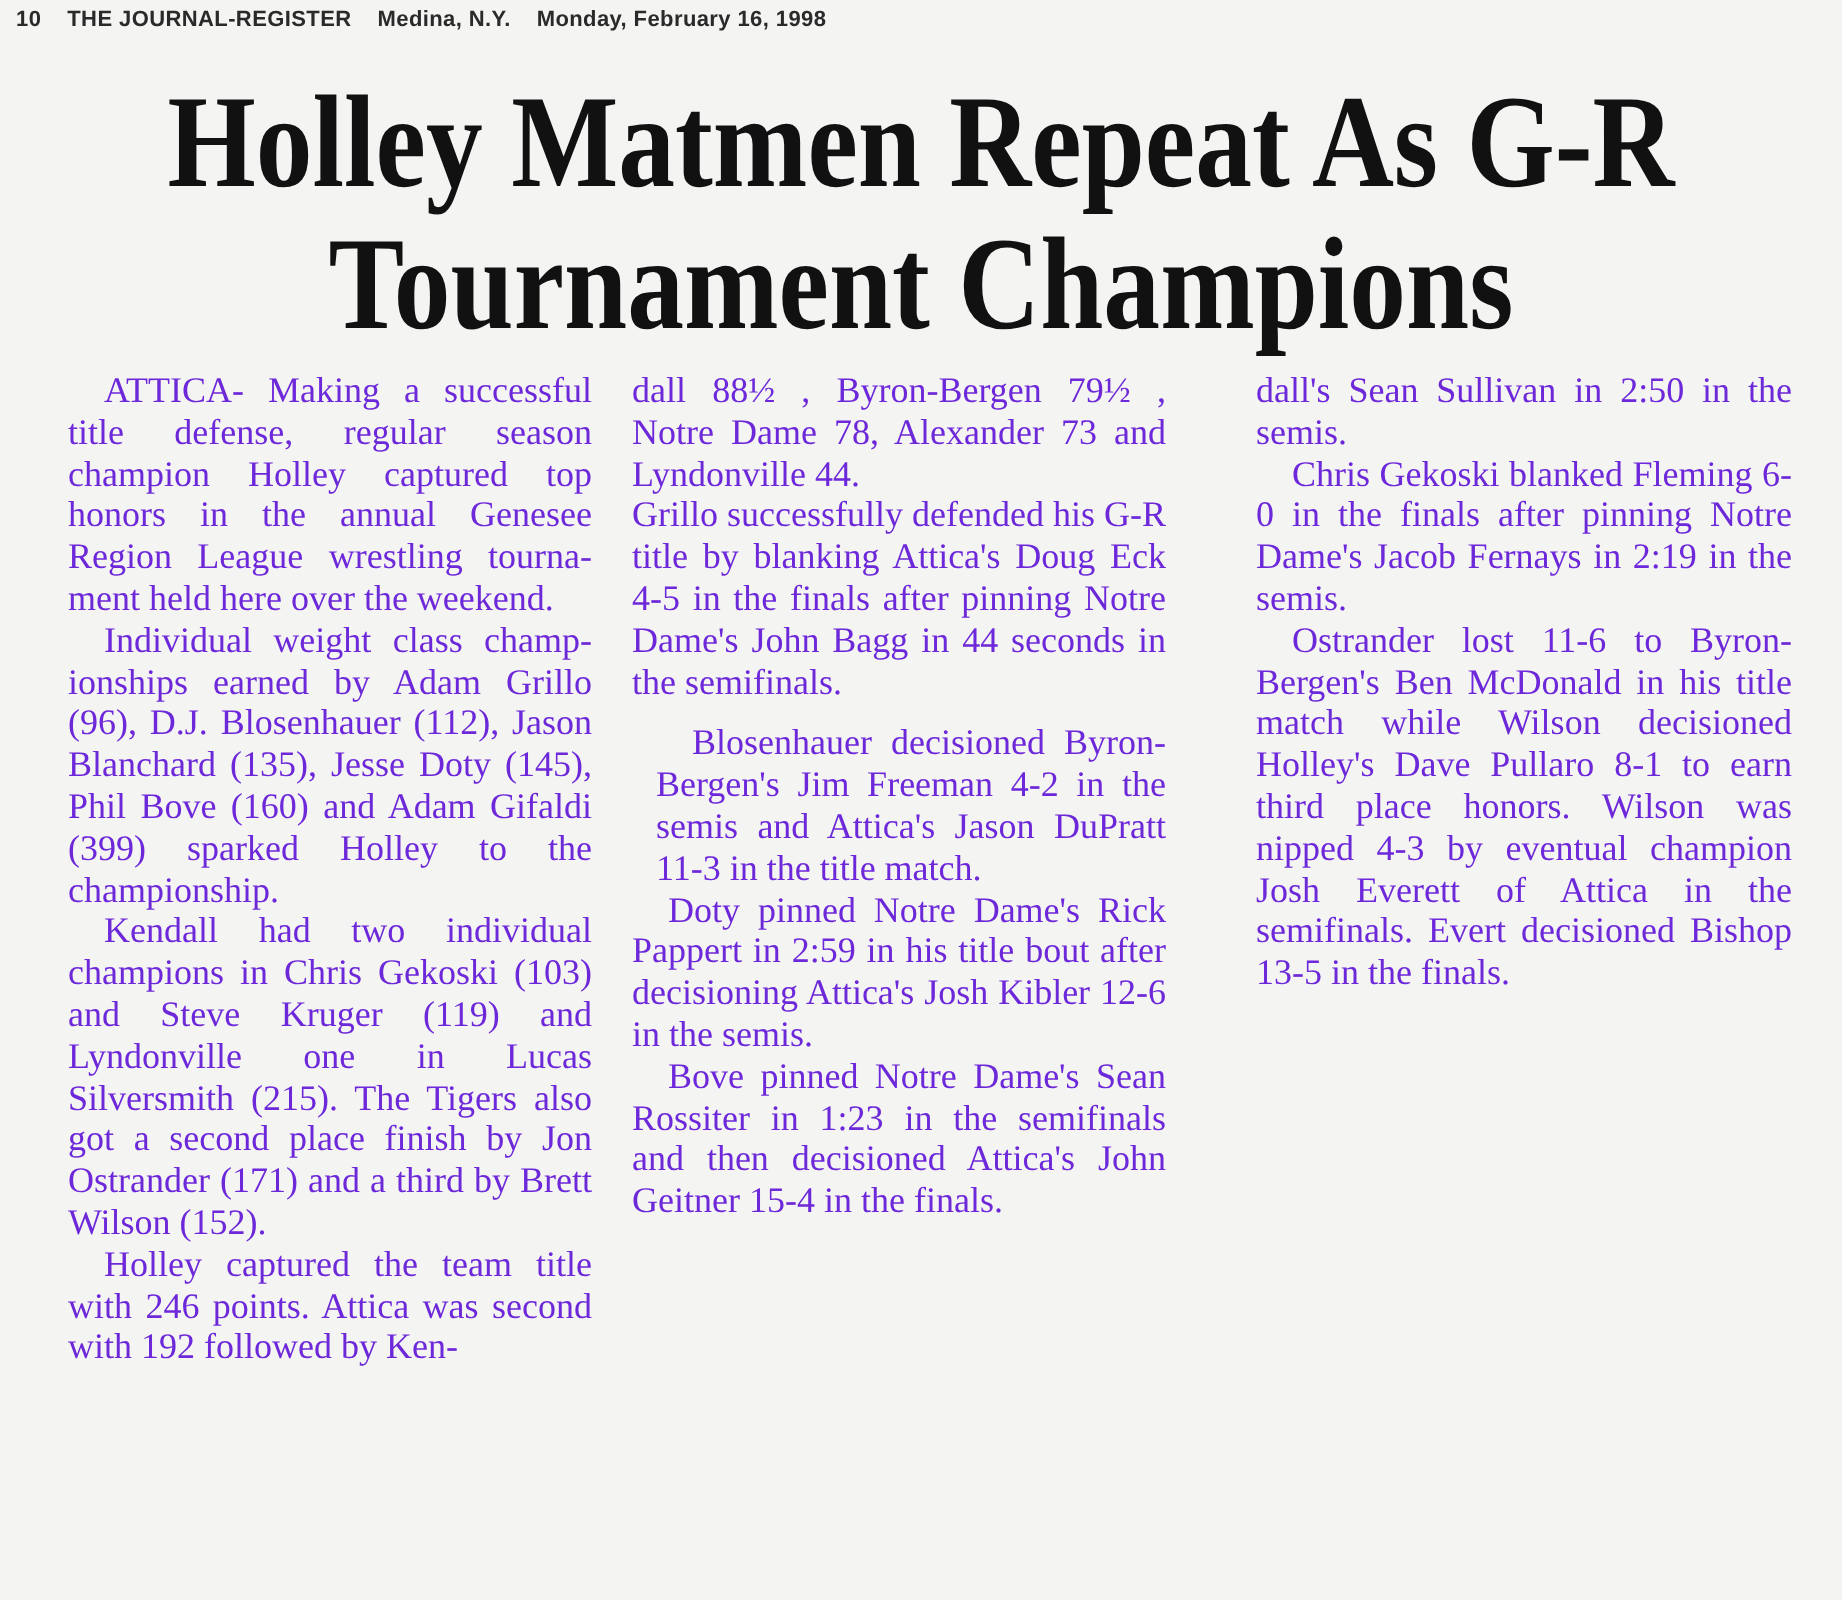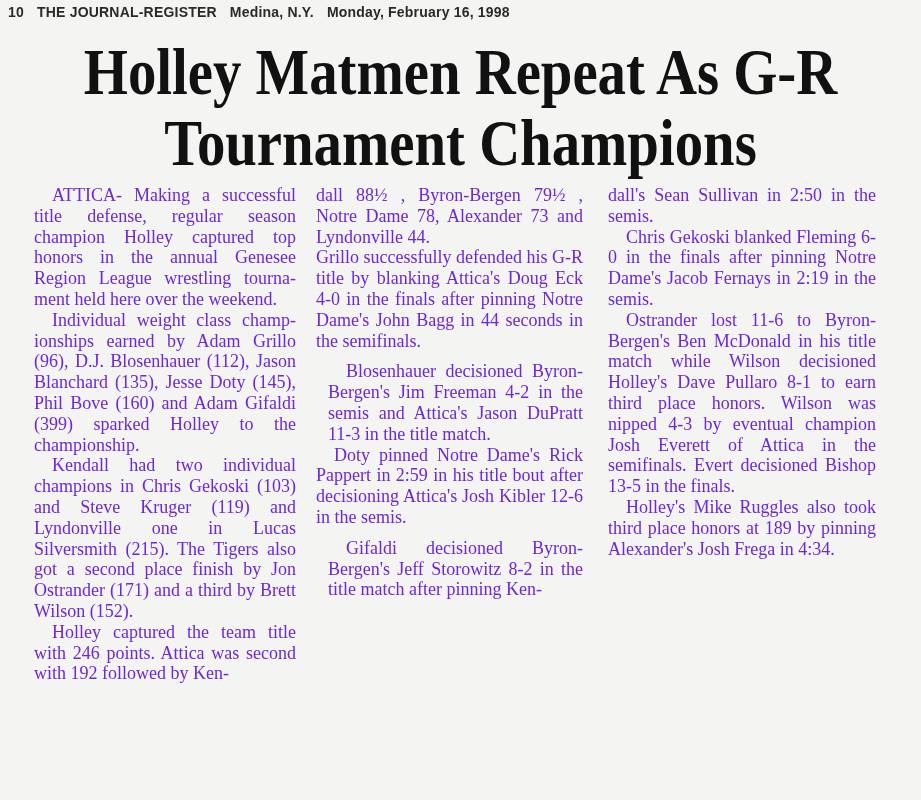--- a/index.html
+++ b/index.html
@@ -5,21 +5,21 @@
     html, body { margin: 0; padding: 0; }
     body {
       width: 921px; height: 800px; overflow: hidden;
       background: #f4f4f2;
       color: #1c1c1c;
       position: relative;
     }
     .folio {
       position: absolute; left: 8px; top: 4px;
       font-family: "Liberation Sans", sans-serif;
-      font-size: 14px; font-weight: bold; color: #2a2a2a;
+      font-size: 11px; font-weight: bold; color: #2a2a2a;
       white-space: pre; letter-spacing: 0.2px;
     }
     .folio span { margin-right: 13px; }
     .headline {
       position: absolute; left: 0; width: 921px;
       font-family: "Liberation Serif", serif;
       font-weight: bold; color: #111;
       text-align: center; white-space: nowrap;
       transform-origin: center top;
     }
@@ -29,43 +29,42 @@
       position: absolute; top: 185px;
       font-family: "Liberation Serif", serif;
       font-size: 18px; line-height: 20.8px; color: #6d28d9;
       text-align: justify; hyphens: manual;
     }
     .col p { margin: 0; text-indent: 18px; }
     .col p.noindent { text-indent: 0; }
     .col p.gap { margin-top: 10px; margin-left: 12px; }
     .c1 { left: 34px; width: 262px; }
     .c2 { left: 316px; width: 267px; }
-    .c3 { left: 608px; width: 268px; }
+    .c3 { left: 628px; width: 268px; }
   </style>
 </head>
 <body>
 
 <div class="folio"><span>10</span><span>THE JOURNAL-REGISTER</span><span>Medina, N.Y.</span><span>Monday, February 16, 1998</span></div>
 
 <div class="headline l1">Holley Matmen Repeat As G-R</div>
 <div class="headline l2">Tournament Champions</div>
 
 <div class="col c1">
   <p>ATTICA- Making a successful title defense, regular season champion Holley captured top honors in the annual Genesee Region League wrestling tourna­ment held here over the weekend.</p>
   <p>Individual weight class champ­ionships earned by Adam Grillo (96), D.J. Blosenhauer (112), Jason Blanchard (135), Jesse Doty (145), Phil Bove (160) and Adam Gifaldi (399) sparked Hol­ley to the championship.</p>
   <p>Kendall had two individual champions in Chris Gekoski (103) and Steve Kruger (119) and Lyndonville one in Lucas Silversmith (215). The Tigers also got a second place finish by Jon Ostrander (171) and a third by Brett Wilson (152).</p>
   <p>Holley captured the team title with 246 points. Attica was sec­ond with 192 followed by Ken-</p>
 </div>
 
 <div class="col c2">
   <p class="noindent">dall 88½ , Byron-Bergen 79½ , Notre Dame 78, Alexander 73 and Lyndonville 44.</p>
-  <p class="noindent">Grillo successfully defended his G-R title by blanking Attica's Doug Eck 4-0 in the finals after pinning Notre Dame's John Bagg in 44 seconds in the semifinals.</p>
+  <p class="noindent">Grillo successfully defended his G-R title by blanking Attica's Doug Eck 4-5 in the finals after pinning Notre Dame's John Bagg in 44 seconds in the semifinals.</p>
   <p class="gap">Blosenhauer decisioned Byron-Bergen's Jim Freeman 4-2 in the semis and Attica's Jason DuPratt 11-3 in the title match.</p>
   <p>Doty pinned Notre Dame's Rick Pappert in 2:59 in his title bout after decisioning Attica's Josh Kibler 12-6 in the semis.</p>
-  <p class="gap">Gifaldi decisioned Byron-Bergen's Jeff Storowitz 8-2 in the title match after pinning Ken-</p>
+  <p>Bove pinned Notre Dame's Sean Rossiter in 1:23 in the semifinals and then decisioned Attica's John Geitner 15-4 in the finals.</p>
 </div>
 
 <div class="col c3">
   <p class="noindent">dall's Sean Sullivan in 2:50 in the semis.</p>
   <p>Chris Gekoski blanked Flem­ing 6-0 in the finals after pinning Notre Dame's Jacob Fernays in 2:19 in the semis.</p>
   <p>Ostrander lost 11-6 to Byron-Bergen's Ben McDonald in his title match while Wilson deci­sioned Holley's Dave Pullaro 8-1 to earn third place honors. Wil­son was nipped 4-3 by eventual champion Josh Everett of Attica in the semifinals. Evert deci­sioned Bishop 13-5 in the finals.</p>
-  <p>Holley's Mike Ruggles also took third place honors at 189 by pinning Alexander's Josh Frega in 4:34.</p>
 </div>
 
 </body></html>

